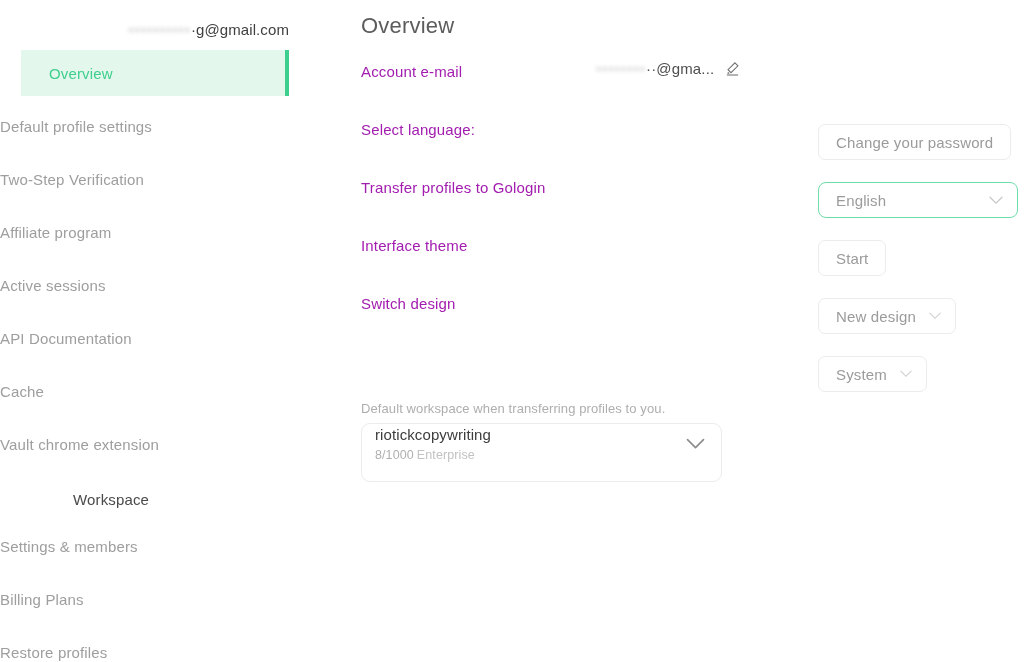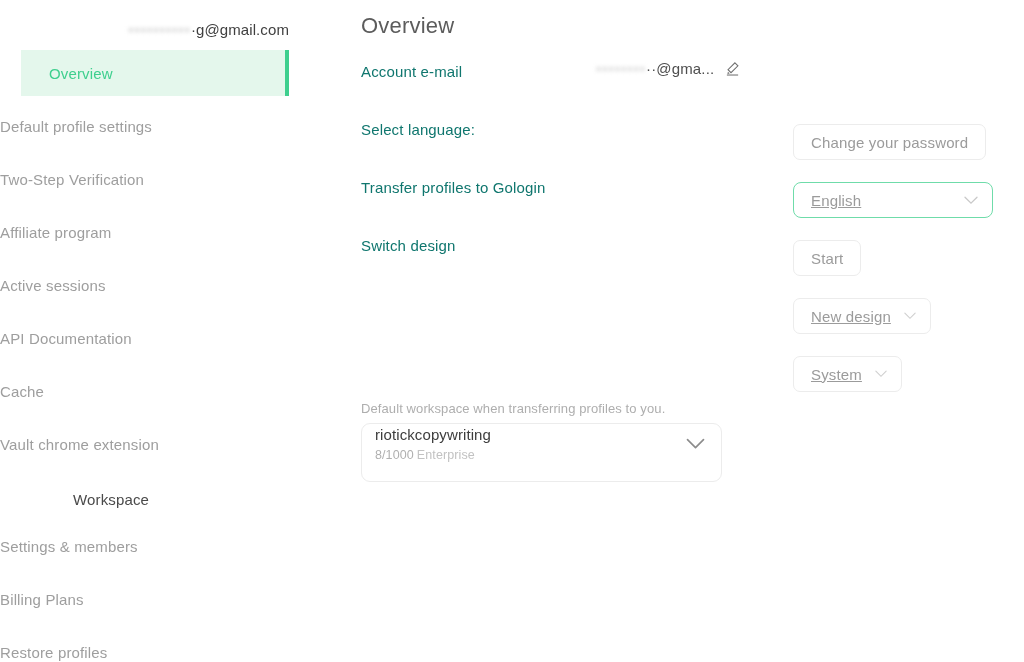--- a/index.html
+++ b/index.html
@@ -122,21 +122,21 @@
 
   .row {
     position: relative;
     height: 58px;
   }
   .row-label {
     position: absolute;
     left: 0;
     top: 0;
     font-size: 15px;
-    color: #0f766e;
+    color: #a21caf;
     letter-spacing: .15px;
     line-height: 20px;
     white-space: nowrap;
   }
 
   
   .email-value-wrap {
     position: absolute;
     left: 235px;
     top: -2px;
@@ -157,21 +157,21 @@
   .pencil-icon {
     margin-left: 11px;
     display: inline-flex;
     align-items: center;
     cursor: pointer;
   }
 
   
   .controls {
     position: absolute;
-    left: 504px;
+    left: 529px;
     top: 66px;
   }
   .control-slot {
     height: 58px;
     position: relative;
   }
 
   .btn {
     display: inline-flex;
     align-items: center;
@@ -197,21 +197,20 @@
     padding: 0 14px 0 17px;
     box-sizing: border-box;
     border: 1px solid #ececec;
     border-radius: 7px;
     background: #ffffff;
     font-size: 15px;
     color: #9b9b9b;
     letter-spacing: .15px;
     cursor: pointer;
     white-space: nowrap;
-    text-decoration: underline;
   }
   .select.focused {
     border: 1.6px solid #6fdcaa;
     border-radius: 8px;
   }
   .select.wide {
     width: 200px;
     justify-content: space-between;
   }
   .select .chev {
@@ -332,20 +331,23 @@
 
 
     <div class="row">
       <div class="row-label">Select language:</div>
     </div>
 
     <div class="row">
       <div class="row-label">Transfer profiles to Gologin</div>
     </div>
 
+    <div class="row">
+      <div class="row-label">Interface theme</div>
+    </div>
 
     <div class="row">
       <div class="row-label">Switch design</div>
     </div>
   </div>
 
   <div class="controls">
 
     <div class="control-slot"></div>
 

